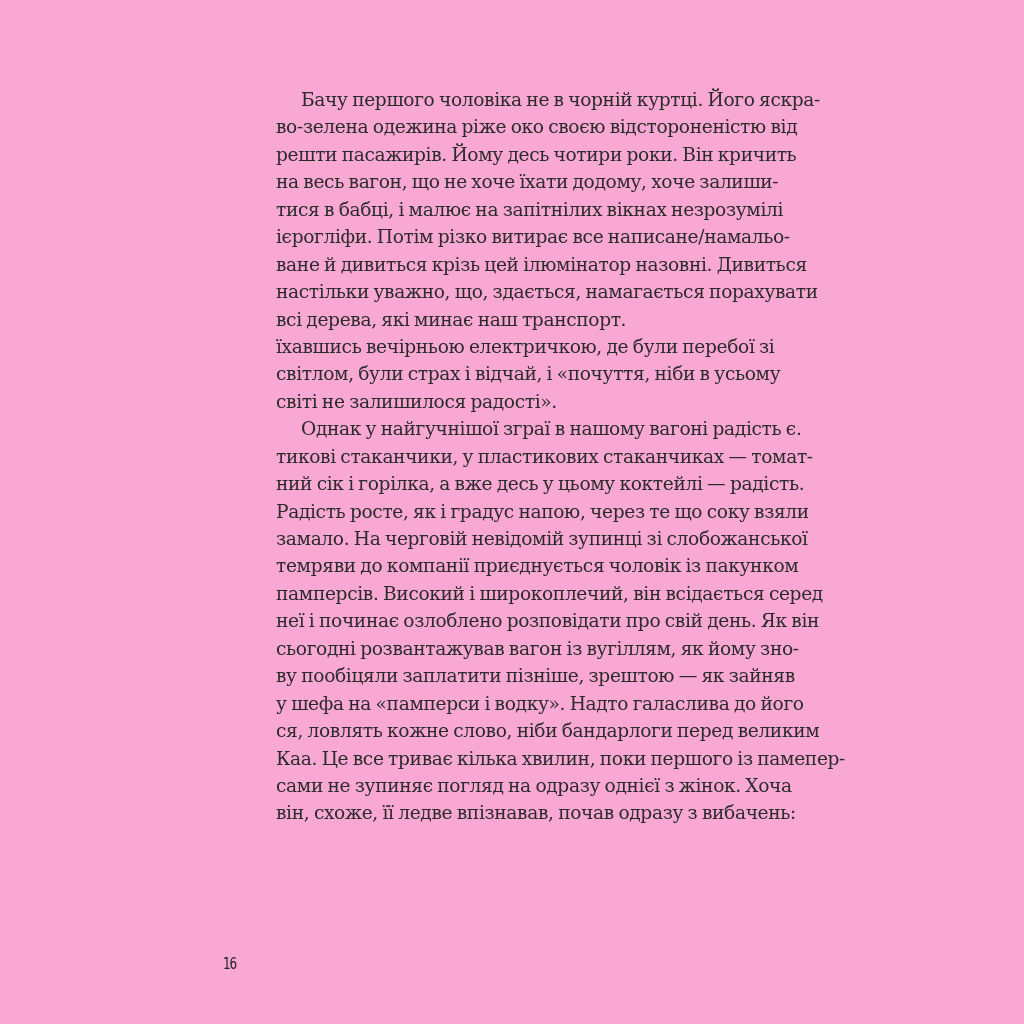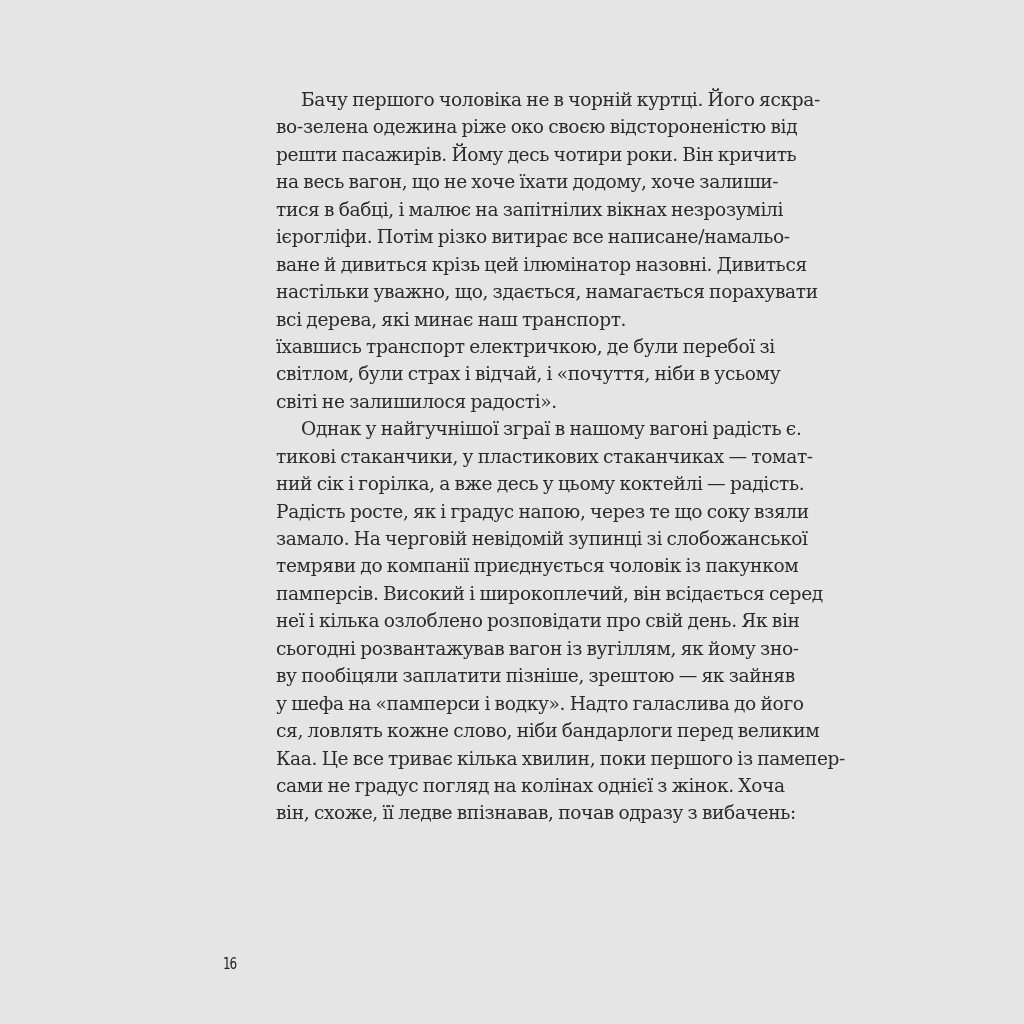--- a/index.html
+++ b/index.html
@@ -10,21 +10,21 @@
     body {
       width: 1024px;
       height: 1024px;
       position: relative;
       overflow: hidden;
     }
     .page {
       position: absolute;
       left: 0; top: 0;
       width: 1024px; height: 1024px;
-      background: #e5e5e5;
+      background: #f9a8d4;
     }
     .text-block {
       position: absolute;
       left: 276px;
       top: 86px;
       width: 472px;
       font-family: "DejaVu Serif", "Liberation Serif", serif;
       font-size: 18.6px;
       color: #2b2b2b;
     }
@@ -68,39 +68,39 @@
       <span class="line">решти пасажирів. Йому десь чотири роки. Він кричить</span>
       <span class="line">на весь вагон, що не хоче їхати додому, хоче залиши-</span>
       <span class="line">тися в бабці, і малює на запітнілих вікнах незрозумілі</span>
       <span class="line">ієрогліфи. Потім різко витирає все написане/намальо-</span>
       <span class="line">ване й дивиться крізь цей ілюмінатор назовні. Дивиться</span>
       <span class="line">настільки уважно, що, здається, намагається порахувати</span>
       <span class="line last">всі дерева, які минає наш транспорт.</span>
     </div>
 
     <div>
-      <span class="line">їхавшись транспорт електричкою, де були перебої зі</span>
+      <span class="line">їхавшись вечірньою електричкою, де були перебої зі</span>
       <span class="line">світлом, були страх і відчай, і «почуття, ніби в усьому</span>
       <span class="line last">світі не залишилося радості».</span>
     </div>
 
     <div>
       <span class="line indent">Однак у найгучнішої зграї в нашому вагоні радість є.</span>
       <span class="line">тикові стаканчики, у пластикових стаканчиках — томат-</span>
       <span class="line">ний сік і горілка, а вже десь у цьому коктейлі — радість.</span>
       <span class="line">Радість росте, як і градус напою, через те що соку взяли</span>
       <span class="line">замало. На черговій невідомій зупинці зі слобожанської</span>
       <span class="line">темряви до компанії приєднується чоловік із пакунком</span>
       <span class="line">памперсів. Високий і широкоплечий, він всідається серед</span>
-      <span class="line">неї і кілька озлоблено розповідати про свій день. Як він</span>
+      <span class="line">неї і починає озлоблено розповідати про свій день. Як він</span>
       <span class="line">сьогодні розвантажував вагон із вугіллям, як йому зно-</span>
       <span class="line">ву пообіцяли заплатити пізніше, зрештою — як зайняв</span>
       <span class="line">у шефа на «памперси і водку». Надто галаслива до його</span>
       <span class="line">ся, ловлять кожне слово, ніби бандарлоги перед великим</span>
       <span class="line">Каа. Це все триває кілька хвилин, поки першого із памепер-</span>
-      <span class="line">сами не градус погляд на колінах однієї з жінок. Хоча</span>
+      <span class="line">сами не зупиняє погляд на одразу однієї з жінок. Хоча</span>
       <span class="line">він, схоже, її ледве впізнавав, почав одразу з вибачень:</span>
     </div>
 
   </div>
 
   <div class="page-number">16</div>
 </div>
 
 </body></html>

